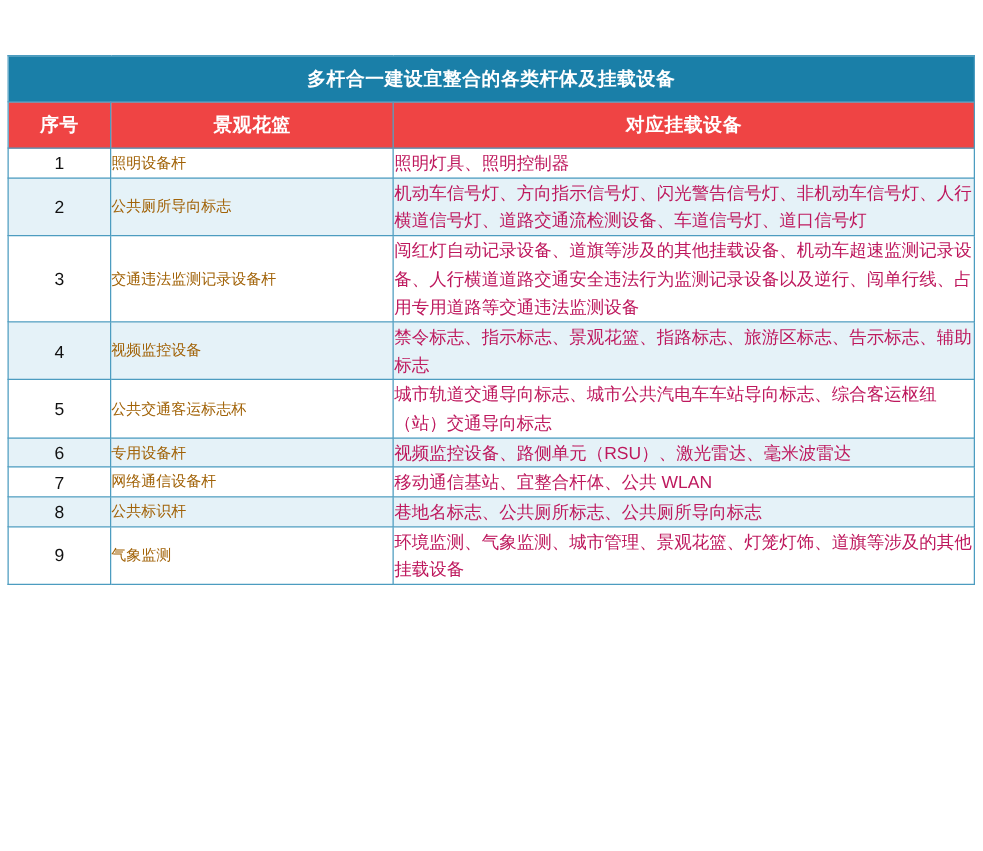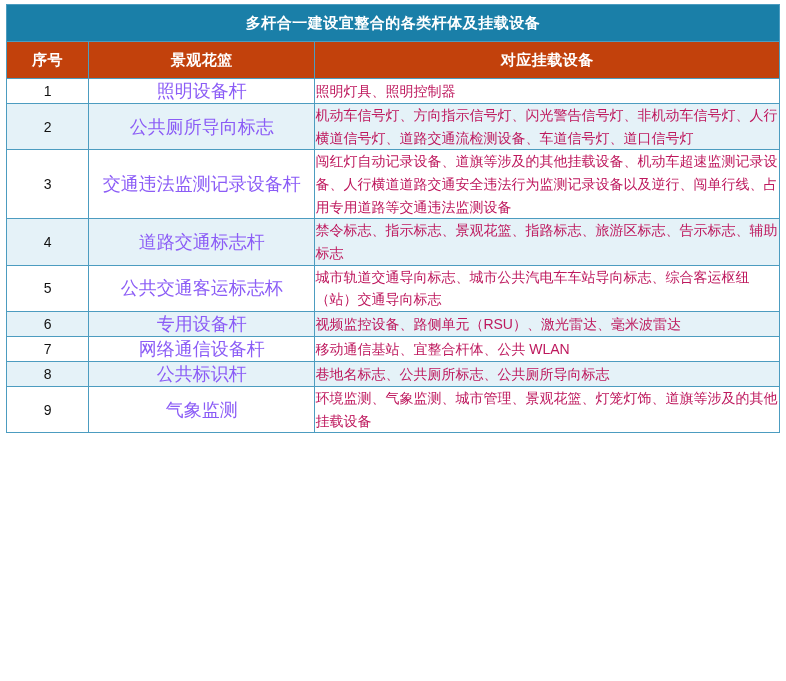--- a/index.html
+++ b/index.html
@@ -10,41 +10,42 @@
   body {
     width: 786px;
     height: 681px;
     font-family: "Liberation Sans", sans-serif;
     overflow: hidden;
   }
   .table-wrap {
     width: 786px;
     box-sizing: border-box;
     padding: 4px 6px 6px 6px;
+    margin-top: 40px;
   }
   table.pole-table {
     border-collapse: collapse;
     width: 774px;
     table-layout: fixed;
   }
   table.pole-table td, table.pole-table th {
     border: 1px solid #4c9cc0;
     padding: 0;
   }
   .title-cell {
     background: #1a7fa8;
     color: #ffffff;
     font-size: 15px;
     font-weight: bold;
     text-align: center;
     height: 36px;
     letter-spacing: 0.5px;
   }
   .header-cell {
-    background: #c2410c;
+    background: #ef4444;
     color: #ffffff;
     font-size: 15px;
     font-weight: bold;
     text-align: center;
     height: 36px;
     letter-spacing: 0.5px;
   }
   .col-no {
     width: 82px;
   }
@@ -55,24 +56,23 @@
     width: 464px;
   }
   td.cell-no {
     text-align: center;
     vertical-align: middle;
     font-size: 14px;
     color: #111111;
     padding: 8px 4px;
   }
   td.cell-pole {
-    text-align: center;
     vertical-align: middle;
-    font-size: 18px;
-    color: #8b5cf6;
+    font-size: 12px;
+    color: #a16207;
     padding: 8px 6px;
   }
   td.cell-equip {
     text-align: left;
     vertical-align: middle;
     font-size: 14px;
     color: #be185d;
     padding: 9px 10px 9px 10px;
     line-height: 1.62;
   }
@@ -114,21 +114,21 @@
         <td class="cell-pole">公共厕所导向标志</td>
         <td class="cell-equip">机动车信号灯、方向指示信号灯、闪光警告信号灯、非机动车信号灯、人行横道信号灯、道路交通流检测设备、车道信号灯、道口信号灯</td>
       </tr>
       <tr class="row-odd">
         <td class="cell-no">3</td>
         <td class="cell-pole">交通违法监测记录设备杆</td>
         <td class="cell-equip">闯红灯自动记录设备、道旗等涉及的其他挂载设备、机动车超速监测记录设备、人行横道道路交通安全违法行为监测记录设备以及逆行、闯单行线、占用专用道路等交通违法监测设备</td>
       </tr>
       <tr class="row-even">
         <td class="cell-no">4</td>
-        <td class="cell-pole">道路交通标志杆</td>
+        <td class="cell-pole">视频监控设备</td>
         <td class="cell-equip">禁令标志、指示标志、景观花篮、指路标志、旅游区标志、告示标志、辅助标志</td>
       </tr>
       <tr class="row-odd">
         <td class="cell-no">5</td>
         <td class="cell-pole">公共交通客运标志杯</td>
         <td class="cell-equip">城市轨道交通导向标志、城市公共汽电车车站导向标志、综合客运枢纽（站）交通导向标志</td>
       </tr>
       <tr class="row-even">
         <td class="cell-no">6</td>
         <td class="cell-pole">专用设备杆</td>

